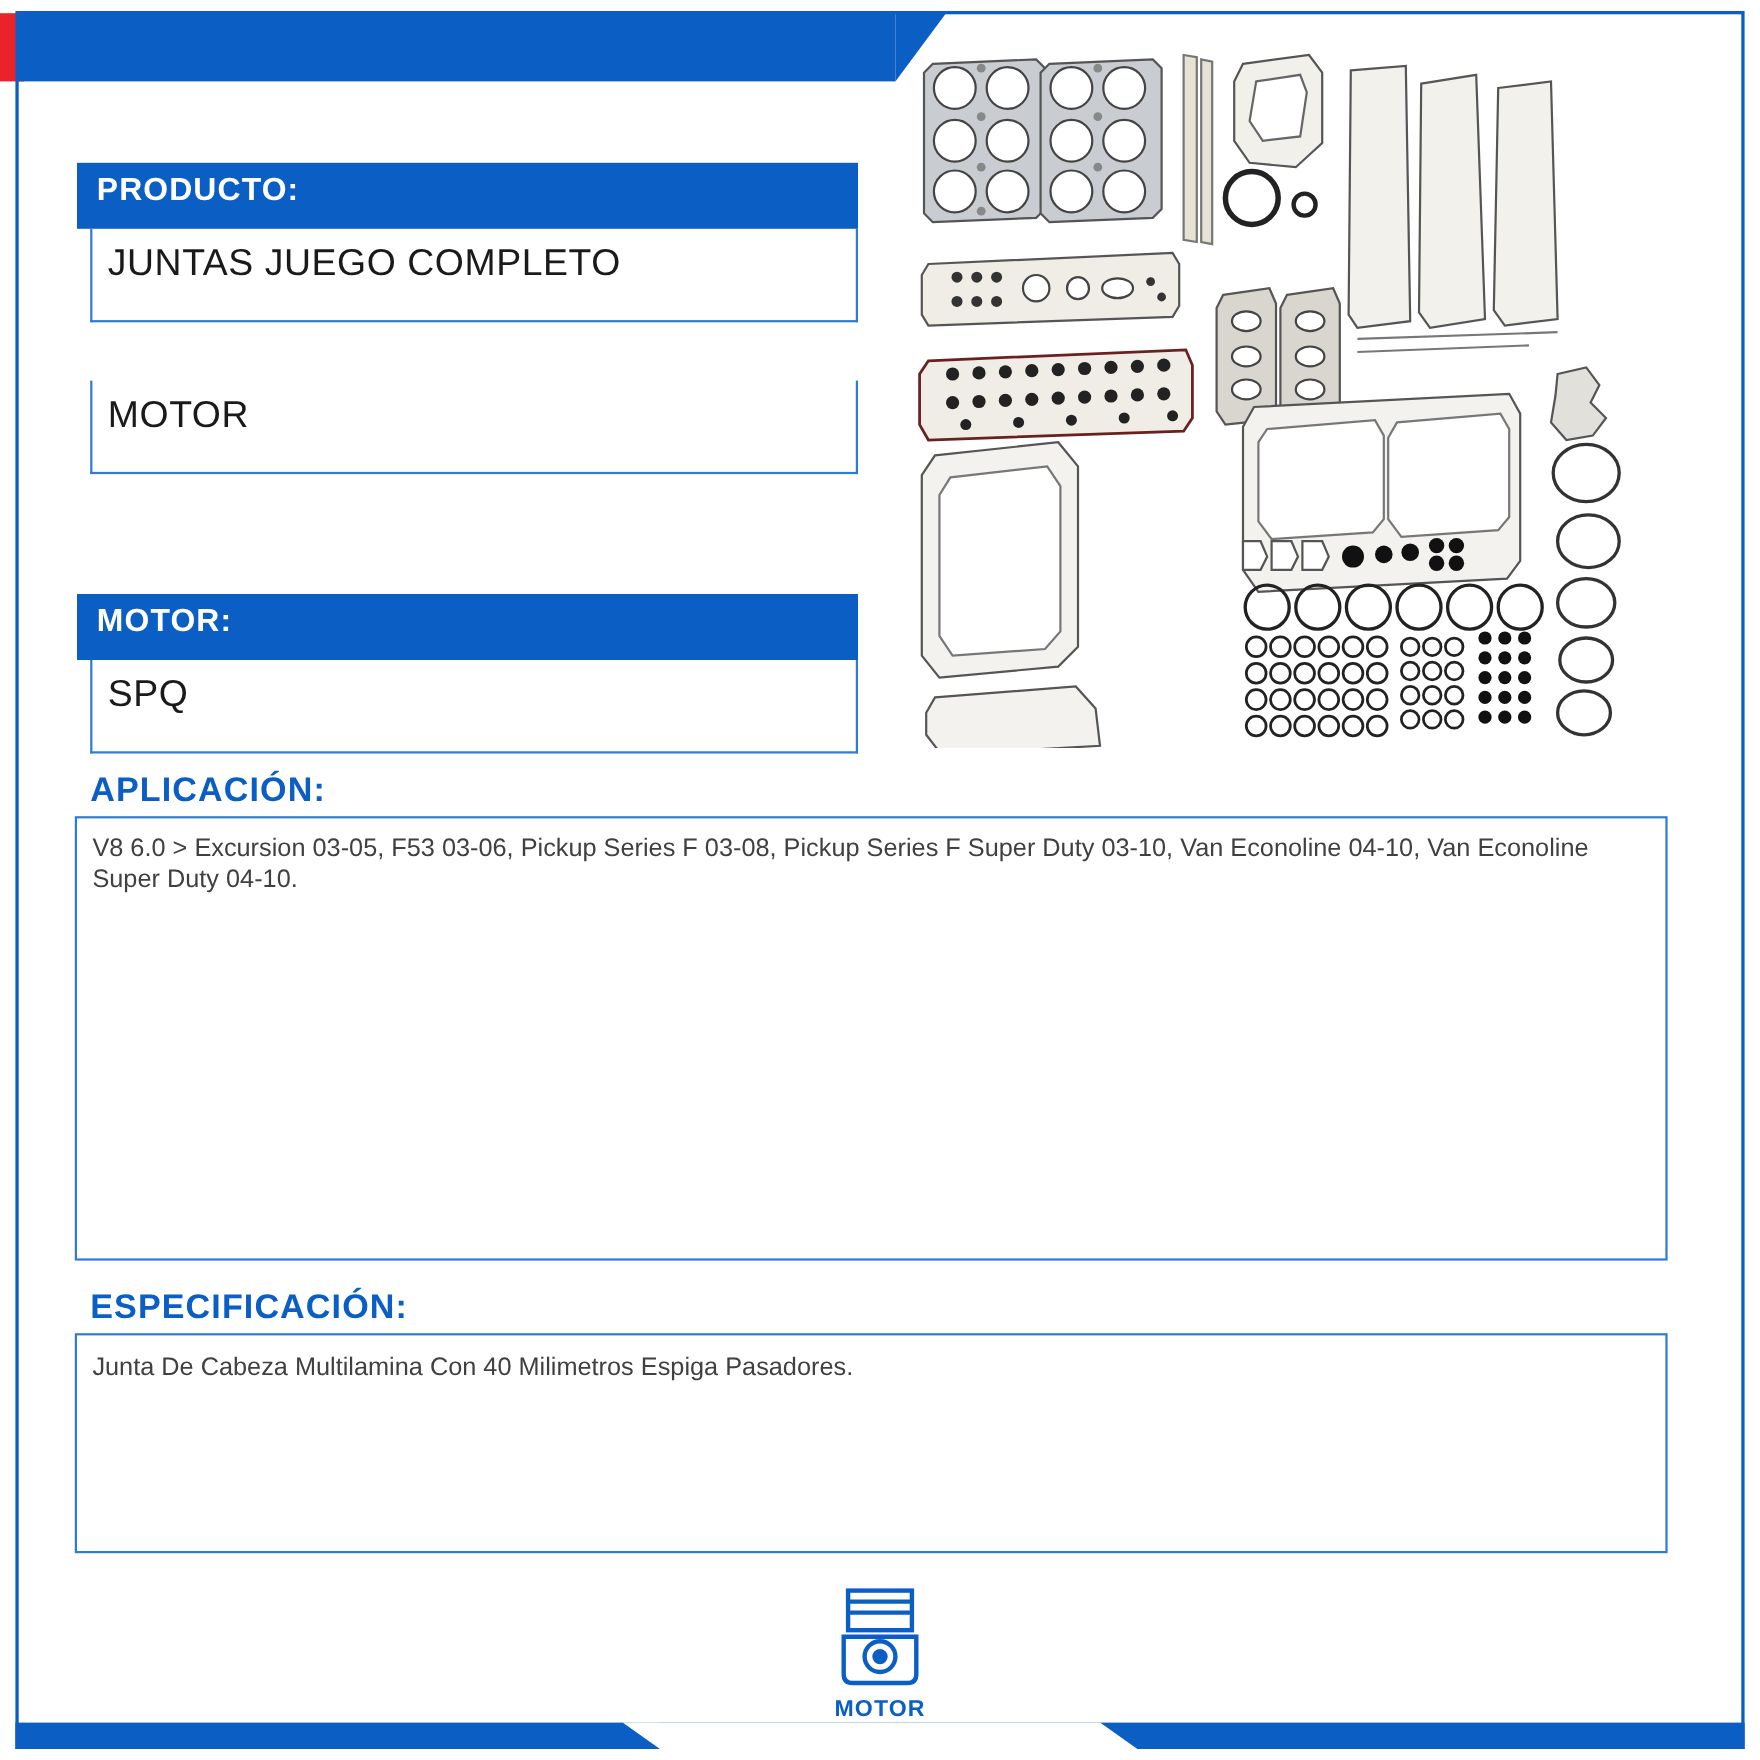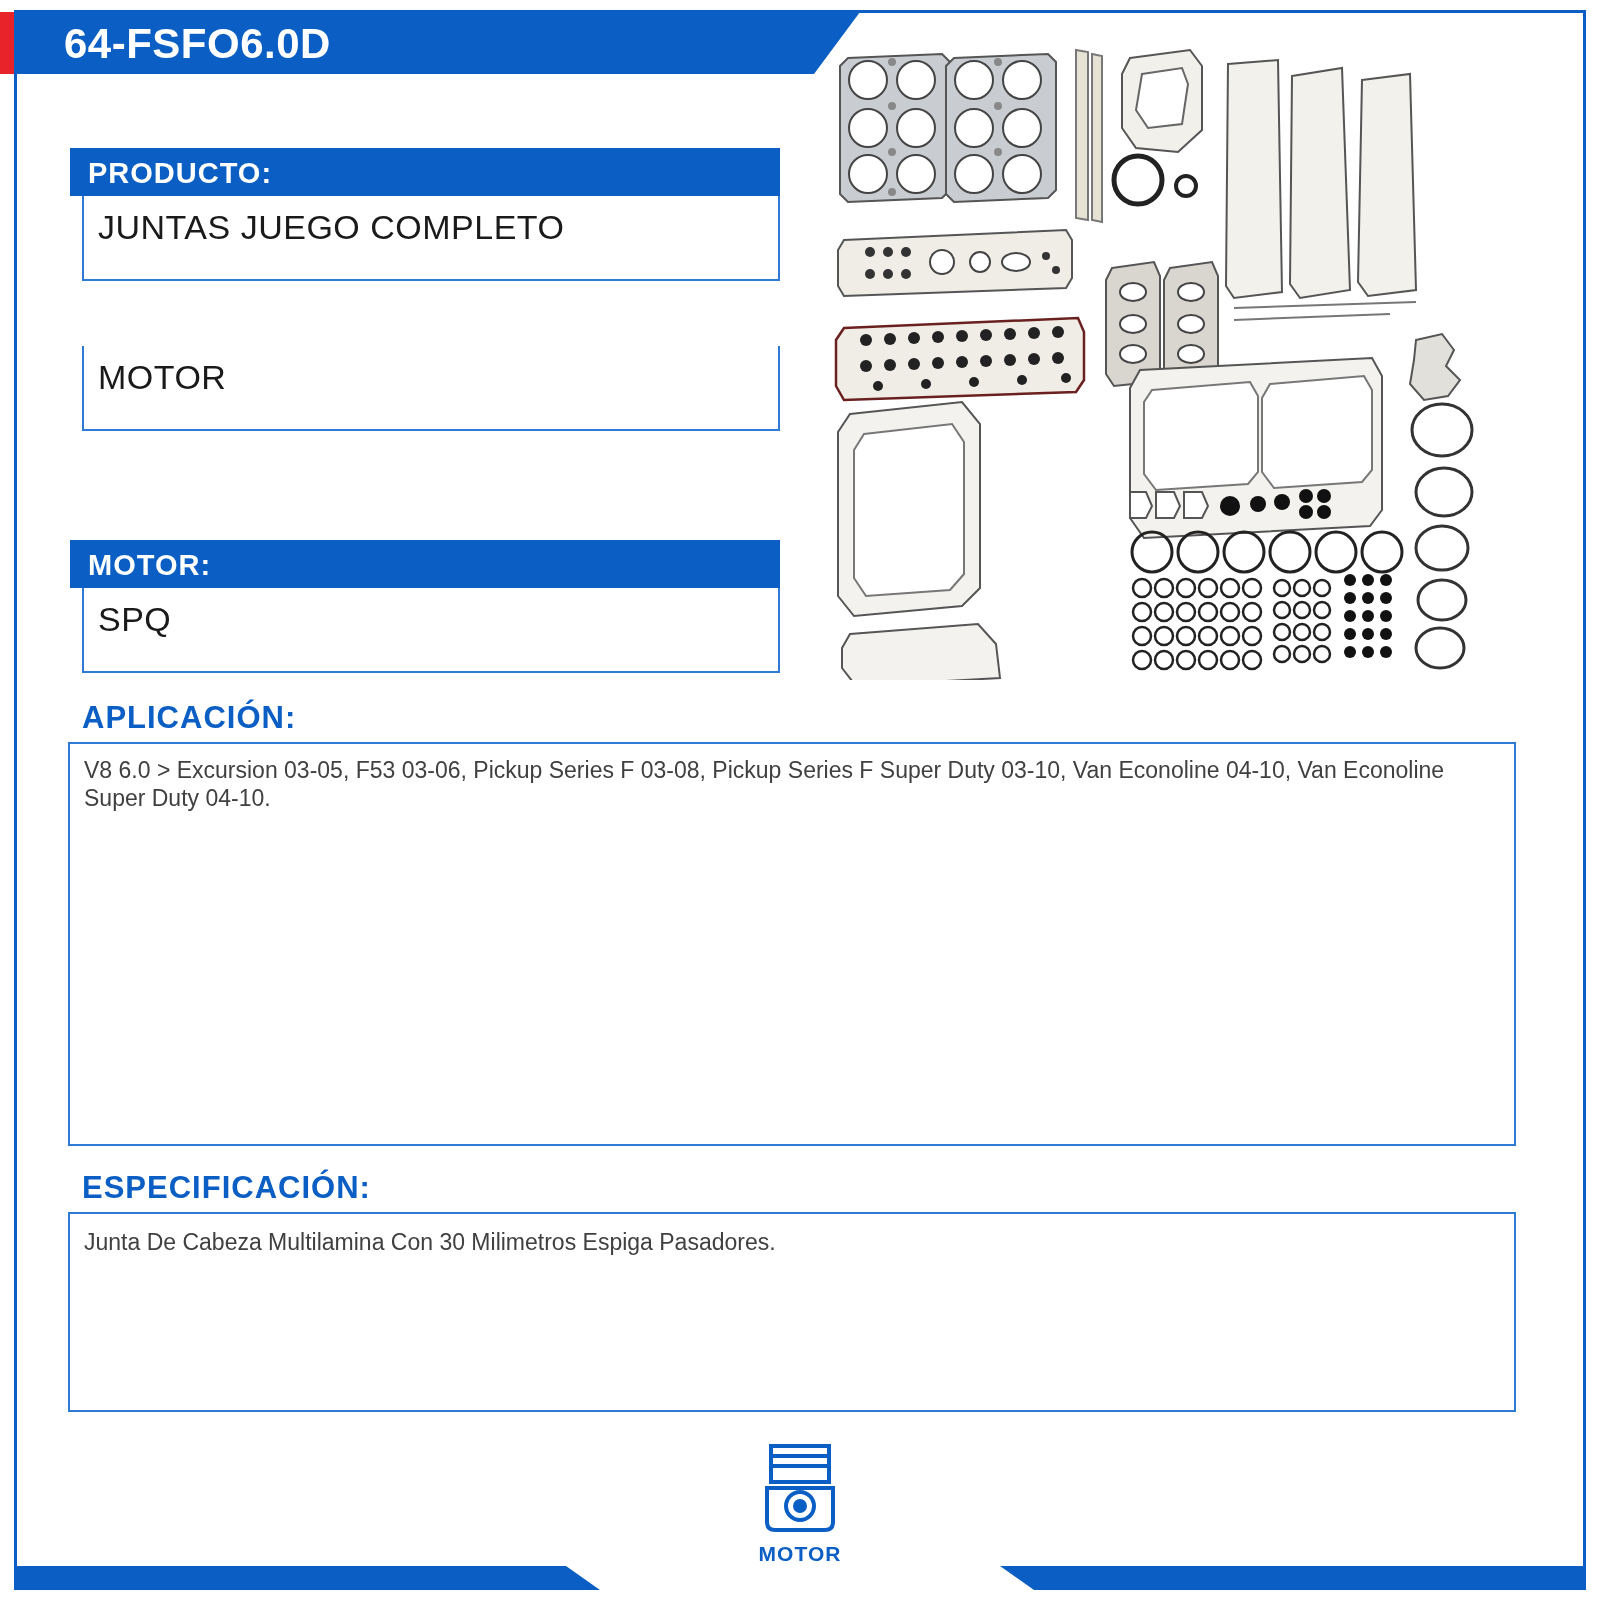--- a/index.html
+++ b/index.html
@@ -66,21 +66,21 @@
   
   .info-block { position: absolute; left: 70px; width: 710px; }
   .info-label {
     background: #0b5fc4;
     color: #ffffff;
     font-size: 29px;
     font-weight: bold;
     letter-spacing: 1px;
     padding: 9px 0 9px 18px;
     box-sizing: border-box;
-    height: 48px;
+    height: 60px;
   }
   .info-value-box {
     border: 2px solid #2f7ad4;
     border-top: none;
     box-sizing: border-box;
     height: 85px;
     padding: 8px 0 0 14px;
     margin-left: 12px;
   }
   .info-value {
@@ -178,21 +178,20 @@
 </style>
 </head>
 <body>
 
 <div class="page">
 
   <div class="frame-border"></div>
 
   <div class="red-tab"></div>
   <div class="header-bar"></div>
-  <div class="sku">64-FSFO6.0D</div>
 
   <div class="info-block" id="block-producto">
     <div class="info-label">PRODUCTO:</div>
     <div class="info-value-box">
       <div class="info-value">JUNTAS JUEGO COMPLETO</div>
     </div>
   </div>
 
   <div class="info-block" id="block-categoria">
     <div class="info-value-box">
@@ -394,21 +393,21 @@
       </g>
     </svg>
   </div>
 
   <div class="section-title" id="title-aplicacion">APLICACIÓN:</div>
   <div class="section-box" id="box-aplicacion"></div>
   <div class="section-text" id="text-aplicacion">V8 6.0 &gt; Excursion 03-05, F53 03-06, Pickup Series F 03-08, Pickup Series F Super Duty 03-10, Van Econoline 04-10, Van Econoline Super Duty 04-10.</div>
 
   <div class="section-title" id="title-especificacion">ESPECIFICACIÓN:</div>
   <div class="section-box" id="box-especificacion"></div>
-  <div class="section-text" id="text-especificacion">Junta De Cabeza Multilamina Con 30 Milimetros Espiga Pasadores.</div>
+  <div class="section-text" id="text-especificacion">Junta De Cabeza Multilamina Con 40 Milimetros Espiga Pasadores.</div>
 
   <div class="footer-bar"></div>
   <div class="footer-notch"></div>
   <div class="footer-icon">
     <svg width="110" height="100" viewBox="0 0 110 100" xmlns="http://www.w3.org/2000/svg">
       <g fill="none" stroke="#0b5fc4" stroke-width="4">
         <rect x="26" y="8" width="58" height="36"></rect>
         <line x1="26" y1="18" x2="84" y2="18"></line>
         <line x1="26" y1="28" x2="84" y2="28"></line>
         <path d="M22 50 L88 50 L88 84 Q88 92 80 92 L30 92 Q22 92 22 84 Z"></path>

